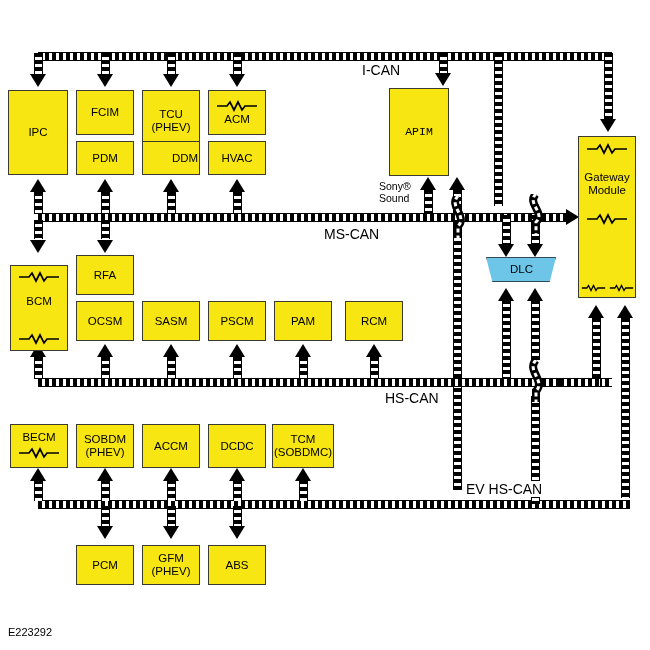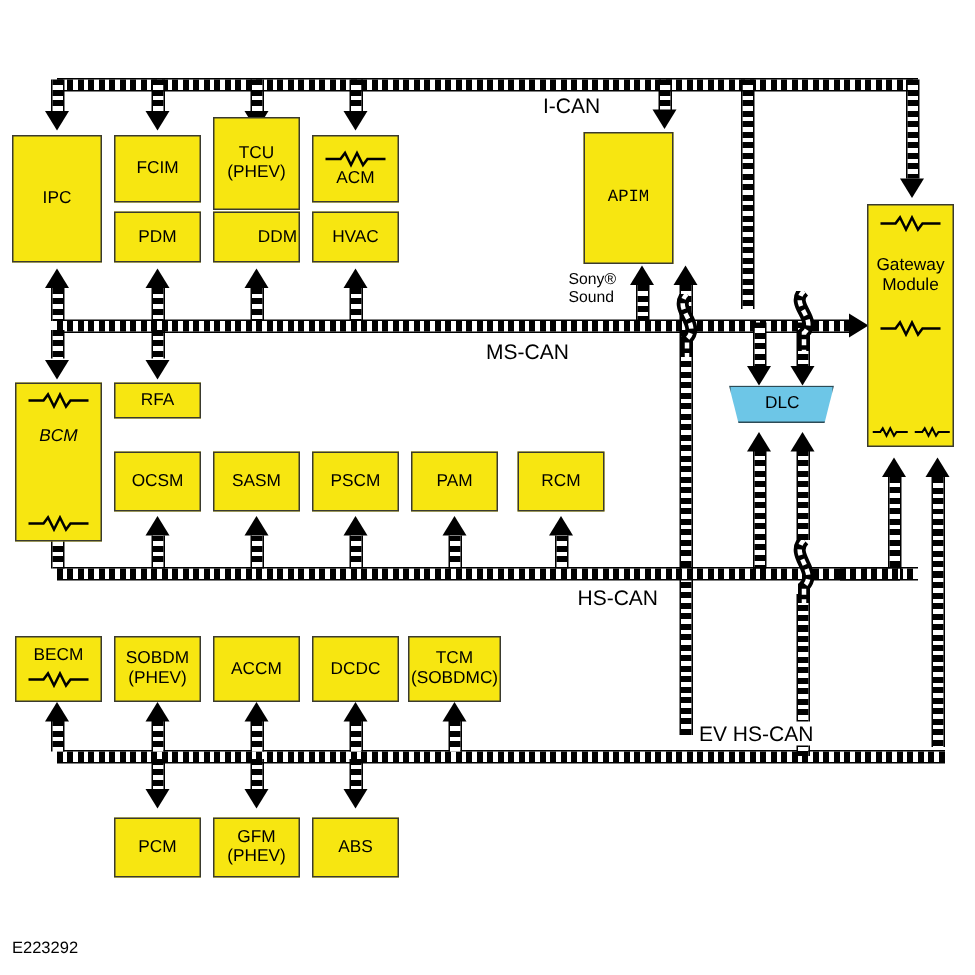--- a/index.html
+++ b/index.html
@@ -185,21 +185,21 @@
   <div class="busH" style="left:560px;top:378px;width:40px;"></div>
 
   <div class="mod" style="left:8px;top:90px;width:60px;height:85px;">
     <span class="lbl">IPC</span>
   </div>
 
   <div class="mod" style="left:76px;top:90px;width:58px;height:45px;">
     <span class="lbl">FCIM</span>
   </div>
 
-  <div class="mod" style="left:142px;top:78px;width:58px;height:62px;">
+  <div class="mod" style="left:142px;top:90px;width:58px;height:62px;">
     <span class="lbl">TCU
 (PHEV)</span>
   </div>
 
   <div class="mod" style="left:208px;top:90px;width:58px;height:45px;">
     <svg width="44" height="12" viewBox="0 0 44 12" style="margin-bottom:1px;">
       <path d="M2 6 h10 l3 -4 l4 8 l4 -8 l4 8 l3 -4 h12" stroke="#000" stroke-width="1.7" fill="none"></path>
     </svg>
     <span class="lbl">ACM</span>
   </div>
@@ -232,31 +232,31 @@
     <div style="position:absolute;bottom:4px;left:0;width:100%;display:flex;justify-content:space-around;">
       <svg width="25" height="10" viewBox="0 0 30 10">
         <path d="M1 5 h6 l2 -3 l3 6 l3 -6 l3 6 l2 -3 h9" stroke="#000" stroke-width="1.6" fill="none"></path>
       </svg>
       <svg width="25" height="10" viewBox="0 0 30 10">
         <path d="M1 5 h6 l2 -3 l3 6 l3 -6 l3 6 l2 -3 h9" stroke="#000" stroke-width="1.6" fill="none"></path>
       </svg>
     </div>
   </div>
 
-  <div class="mod" style="left:10px;top:255px;width:58px;height:106px;justify-content:flex-start;padding-top:5px;font-style:italic;">
+  <div class="mod" style="left:10px;top:265px;width:58px;height:86px;justify-content:flex-start;padding-top:5px;">
     <svg width="44" height="12" viewBox="0 0 44 12">
       <path d="M2 6 h10 l3 -4 l4 8 l4 -8 l4 8 l3 -4 h12" stroke="#000" stroke-width="1.7" fill="none"></path>
     </svg>
     <span class="lbl" style="margin-top:12px;">BCM</span>
     <svg width="44" height="12" viewBox="0 0 44 12" style="position:absolute;bottom:5px;">
       <path d="M2 6 h10 l3 -4 l4 8 l4 -8 l4 8 l3 -4 h12" stroke="#000" stroke-width="1.7" fill="none"></path>
     </svg>
   </div>
 
-  <div class="mod" style="left:76px;top:255px;width:58px;height:24px;">
+  <div class="mod" style="left:76px;top:255px;width:58px;height:40px;">
     <span class="lbl">RFA</span>
   </div>
 
   <div class="mod" style="left:76px;top:301px;width:58px;height:40px;">
     <span class="lbl">OCSM</span>
   </div>
 
   <div class="mod" style="left:142px;top:301px;width:58px;height:40px;">
     <span class="lbl">SASM</span>
   </div>

